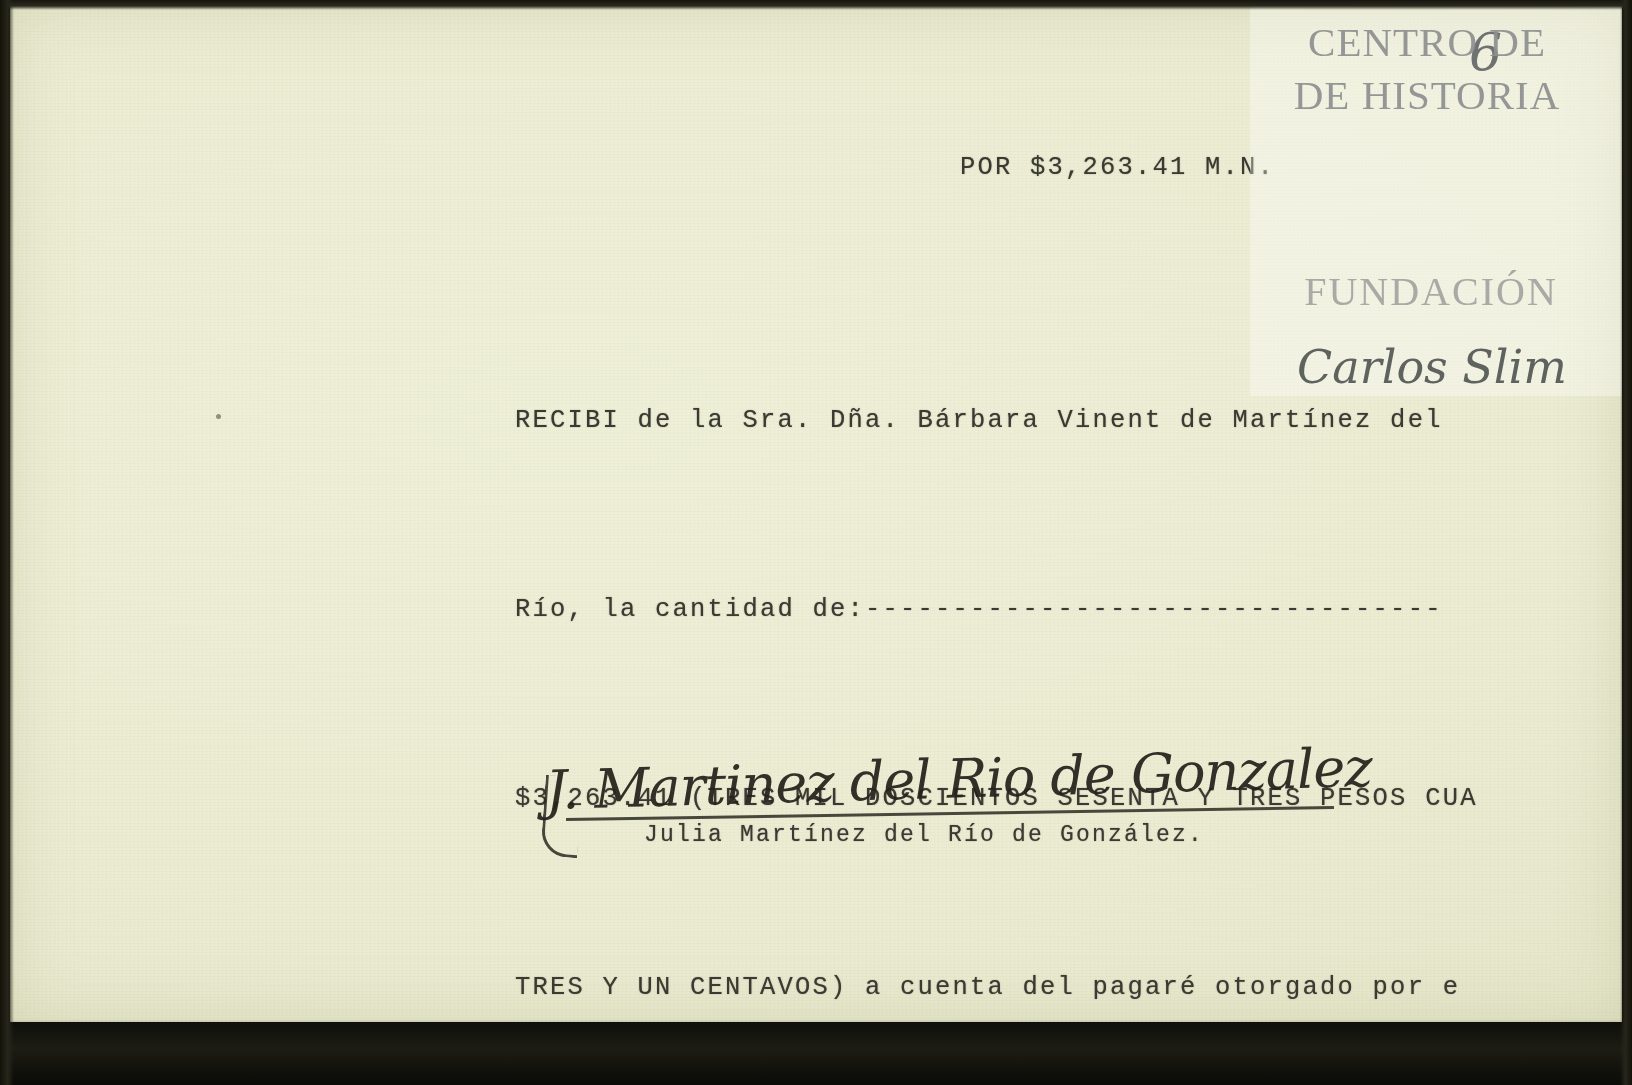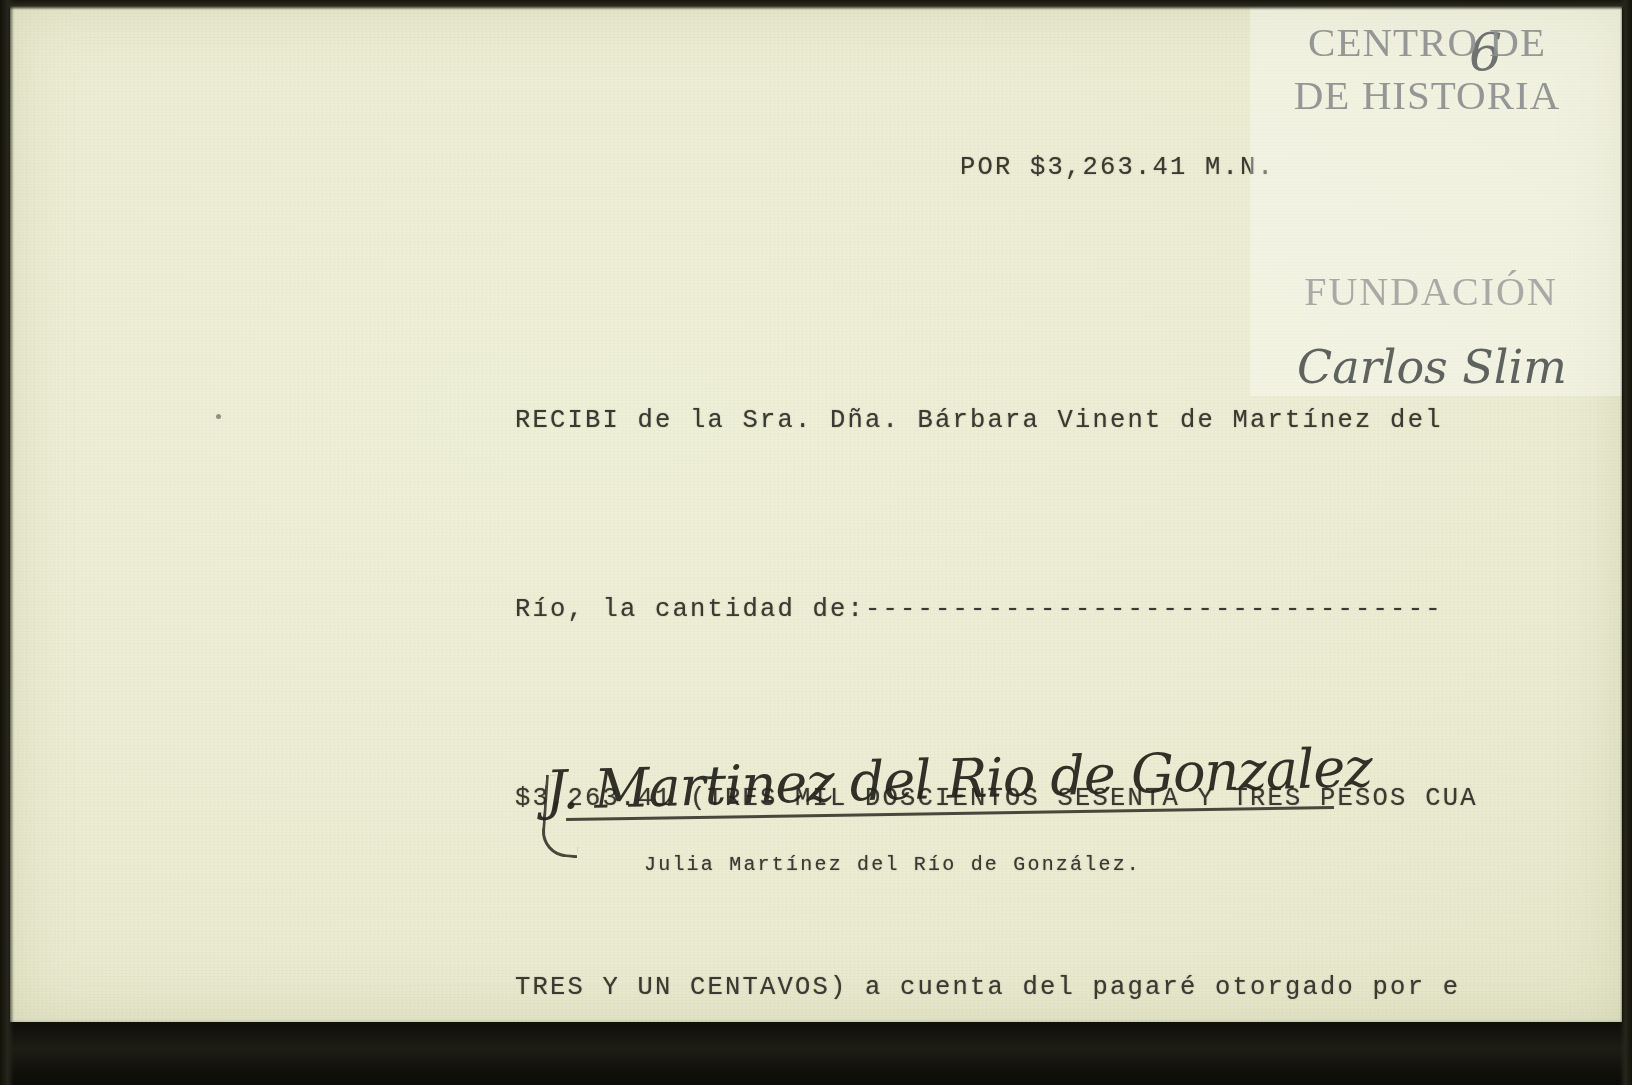--- a/index.html
+++ b/index.html
@@ -85,22 +85,22 @@
   }
   #body-text .line { display: block; }
 
   #place-date {
     left: 686px;
     top: 638px;
   }
 
   #typed-name {
     left: 634px;
-    top: 847px;
-    font-size: 20px;
+    top: 816px;
+    font-size: 23px;
   }
 
   
   #stray-dot {
     position: absolute;
     left: 206px;
     top: 408px;
     width: 5px;
     height: 5px;
     border-radius: 50%;

